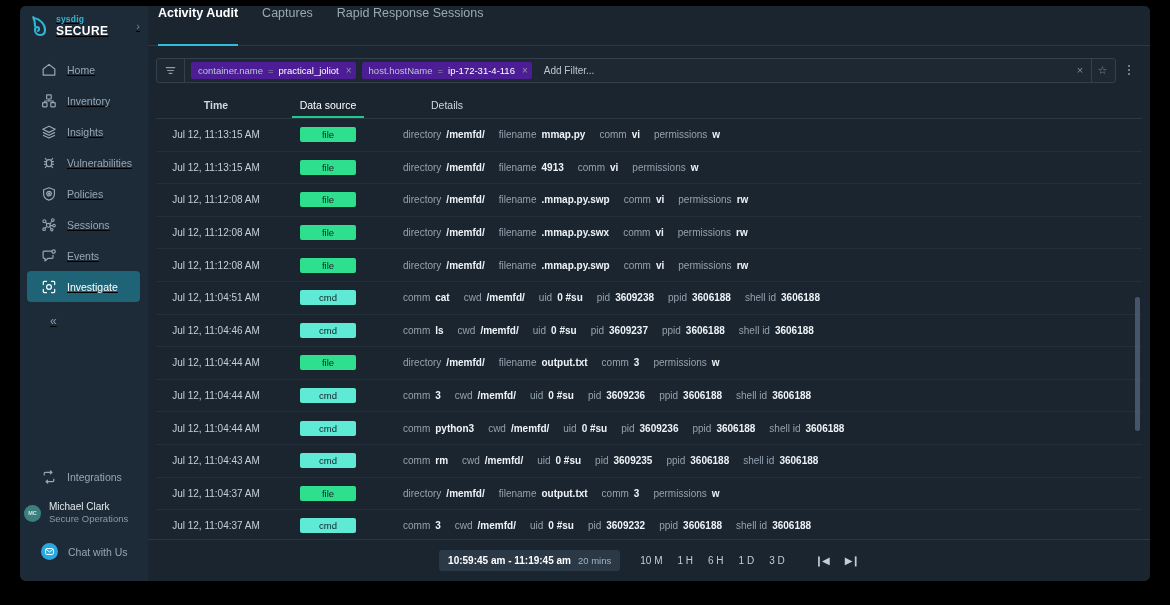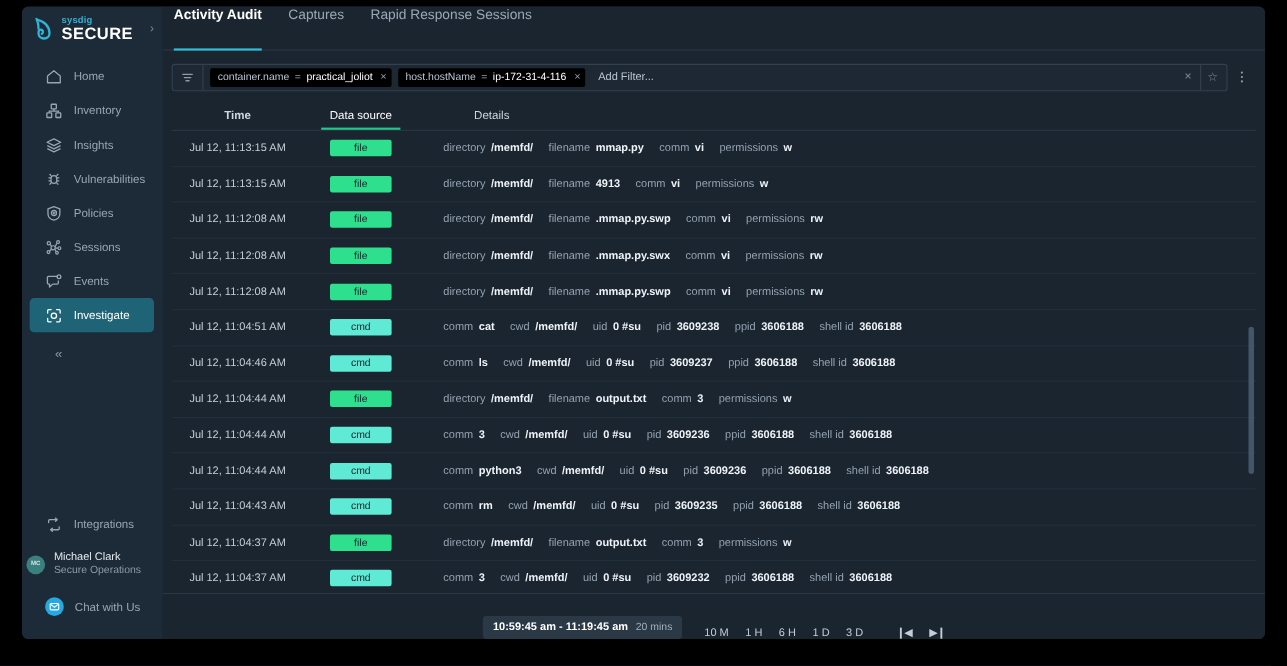--- a/index.html
+++ b/index.html
@@ -19,35 +19,36 @@
     overflow: hidden;
   }
 
   
   .sidebar {
     width: 128px; height: 100%;
     background: #1d2b38;
     display: flex; flex-direction: column;
     flex-shrink: 0;
     position: relative;
+    text-decoration: underline;
   }
   .brand {
     height: 40px;
     display: flex; align-items: center;
     padding: 0 8px 0 10px;
     gap: 7px;
   }
   .brand-logo { width: 19px; height: 22px; flex-shrink: 0; }
   .brand-text { line-height: 1; flex: 1; }
   .brand-top {
     color: #2eb5d4; font-size: 8.5px; font-weight: bold;
     letter-spacing: .2px; display: block;
   }
   .brand-bottom {
-    color: #ffffff; font-size: 15px; font-weight: bold;
+    color: #ffffff; font-size: 12px; font-weight: bold;
     letter-spacing: .4px; display: block; margin-top: 1px;
   }
   .brand-chev { color: #7b8b99; font-size: 11px; }
 
   .nav { margin-top: 8px; }
   .nav-item {
     height: 31px;
     display: flex; align-items: center;
     gap: 10px;
     padding-left: 14px;
@@ -137,21 +138,21 @@
     min-width: 0;
   }
   .funnel-btn {
     width: 28px; height: 23px;
     display: flex; align-items: center; justify-content: center;
     border-right: 1px solid #33414e;
     flex-shrink: 0; cursor: pointer;
   }
   .chip {
     display: flex; align-items: center; gap: 5px;
-    background: #000000;
+    background: #4c1d95;
     border-radius: 2px;
     height: 17px;
     padding: 0 4px 0 7px;
     margin-left: 6px;
     font-size: 9.5px;
     flex-shrink: 0;
   }
   .chip .key { color: #b9c6d2; }
   .chip .op  { color: #8d9ba8; }
   .chip .val { color: #ffffff; }
@@ -226,21 +227,21 @@
   .vscroll {
     position: absolute; right: 2px; top: 178px;
     width: 5px; height: 134px;
     background: #46566a; border-radius: 3px;
   }
 
   
   .bottombar {
     height: 42px;
     border-top: 1px solid #2a3744;
-    display: flex; align-items: flex-end; justify-content: center;
+    display: flex; align-items: center; justify-content: center;
     gap: 20px;
     background: #1b2530;
   }
   .timerange {
     background: #2b3947;
     border-radius: 3px;
     height: 21px;
     display: flex; align-items: center; gap: 7px;
     padding: 0 9px;
     cursor: pointer;

